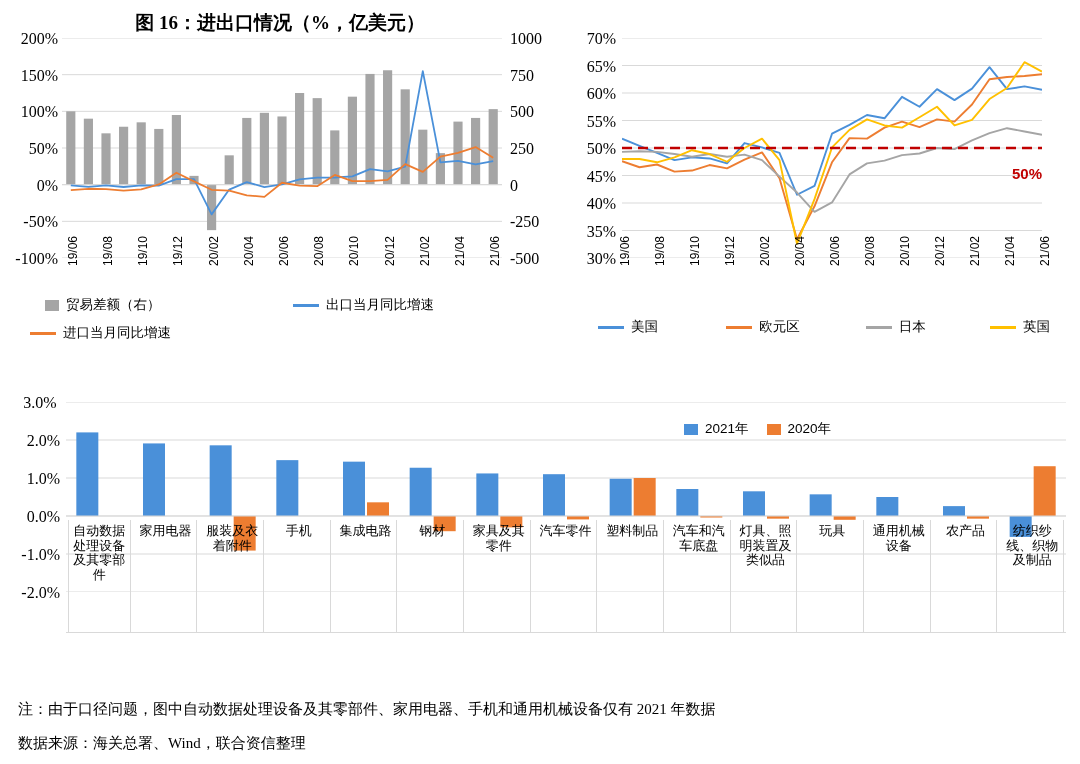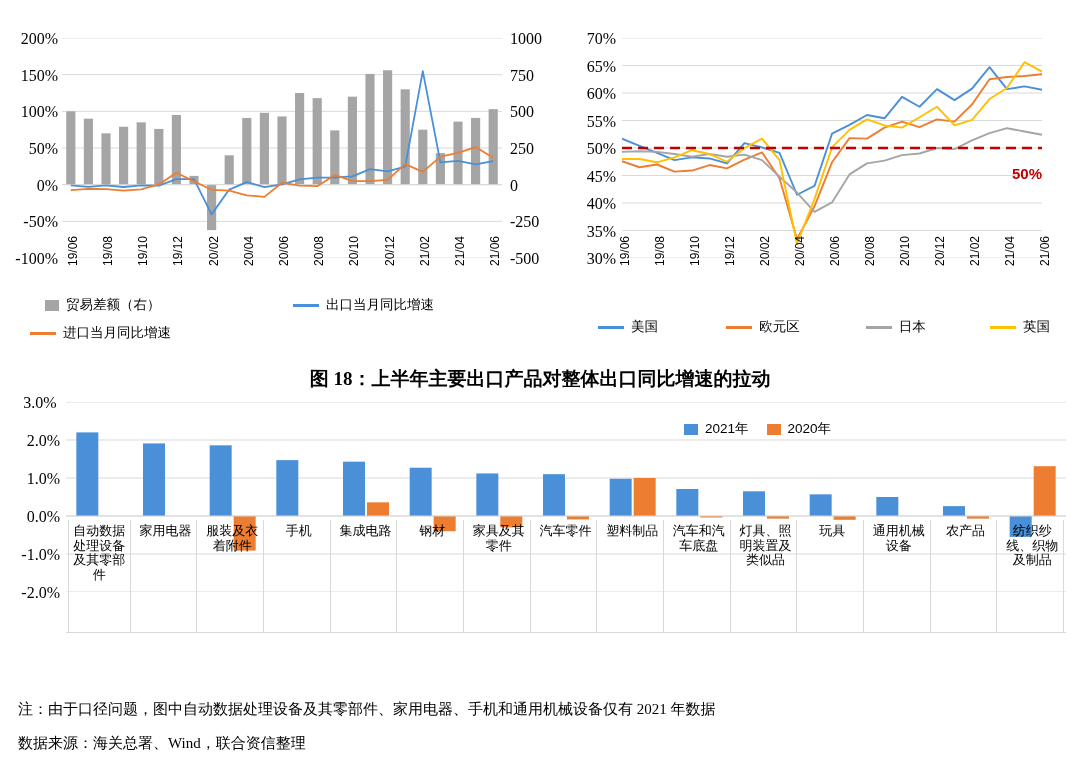--- a/index.html
+++ b/index.html
@@ -63,20 +63,21 @@
     color:#c00000;
     font-weight:bold;
     font-size:15px;
     font-family:"Liberation Sans","DejaVu Sans",sans-serif;
   }
 </style>
 </head>
 <body>
 
 <div class="panel" style="left:0px; top:0px; width:560px; height:350px;">
+  <div class="chart-title" style="padding-top:10px;">图 16：进出口情况（%，亿美元）</div>
   <div class="plot" id="plot16" style="position:absolute; left:62px; top:38px; width:440px; height:220px;">
       <svg width="440" height="220" viewBox="0 0 440 220" style="position: absolute; left: 0px; top: 0px;">
         <line x1="0" y1="220" x2="440" y2="220" stroke="#d9d9d9" stroke-width="1"></line>
         <line x1="0" y1="183.33333333333334" x2="440" y2="183.33333333333334" stroke="#d9d9d9" stroke-width="1"></line>
         <line x1="0" y1="146.66666666666669" x2="440" y2="146.66666666666669" stroke="#d9d9d9" stroke-width="1"></line>
         <line x1="0" y1="110" x2="440" y2="110" stroke="#d9d9d9" stroke-width="1"></line>
         <line x1="0" y1="73.33333333333334" x2="440" y2="73.33333333333334" stroke="#d9d9d9" stroke-width="1"></line>
         <line x1="0" y1="36.666666666666686" x2="440" y2="36.666666666666686" stroke="#d9d9d9" stroke-width="1"></line>
         <line x1="0" y1="0" x2="440" y2="0" stroke="#d9d9d9" stroke-width="1"></line>
         <rect x="4.224" y="73.33333333333334" width="9.152000000000001" height="73.33333333333334" fill="#a5a5a5"></rect>
@@ -224,21 +225,20 @@
       </div>
       <div class="legend-item">
         <div class="legend-swatch-line" style="background:#ffc000;"></div>
         <span class="legend-text">英国</span>
       </div>
     </div>
   </div>
 </div>
 
 <div class="panel" style="left:0px; top:358px; width:1080px; height:320px;">
-  <div class="chart-title" style="padding-top:8px;">图 18：上半年主要出口产品对整体出口同比增速的拉动</div>
   <div class="plot" id="plot18" style="position:absolute; left:66px; top:44px; width:1000px; height:190px;">
       <svg width="1000" height="190" viewBox="0 0 1000 190" style="position: absolute; left: 0px; top: 0px;">
         <line x1="0" y1="190" x2="1000" y2="190" stroke="#d9d9d9" stroke-width="1"></line>
         <line x1="0" y1="152" x2="1000" y2="152" stroke="#d9d9d9" stroke-width="1"></line>
         <line x1="0" y1="114" x2="1000" y2="114" stroke="#d9d9d9" stroke-width="1"></line>
         <line x1="0" y1="76" x2="1000" y2="76" stroke="#d9d9d9" stroke-width="1"></line>
         <line x1="0" y1="38" x2="1000" y2="38" stroke="#d9d9d9" stroke-width="1"></line>
         <line x1="0" y1="0" x2="1000" y2="0" stroke="#d9d9d9" stroke-width="1"></line>
         <rect x="10.333333333333332" y="30.400000000000034" width="22.000000000000004" height="83.59999999999997" fill="#4a90d9"></rect>
         <rect x="77" y="41.420000000000016" width="22.000000000000004" height="72.57999999999998" fill="#4a90d9"></rect>

